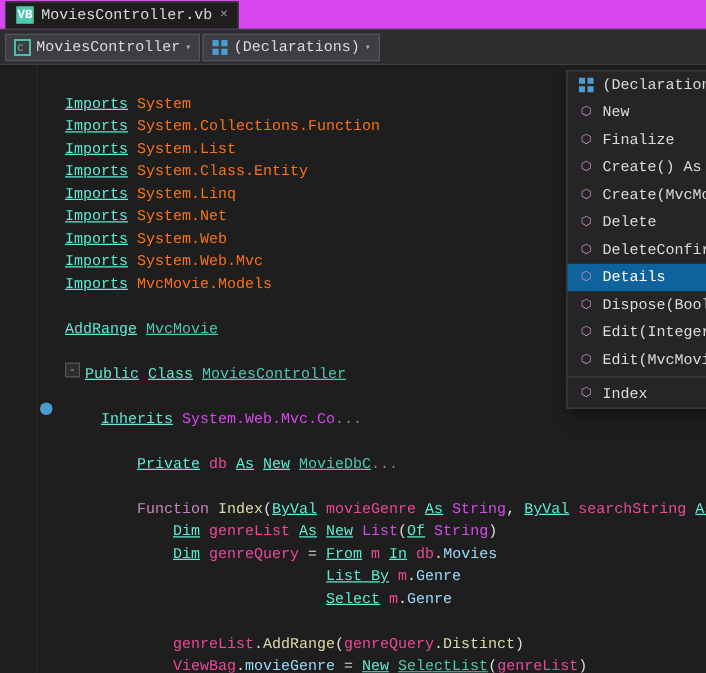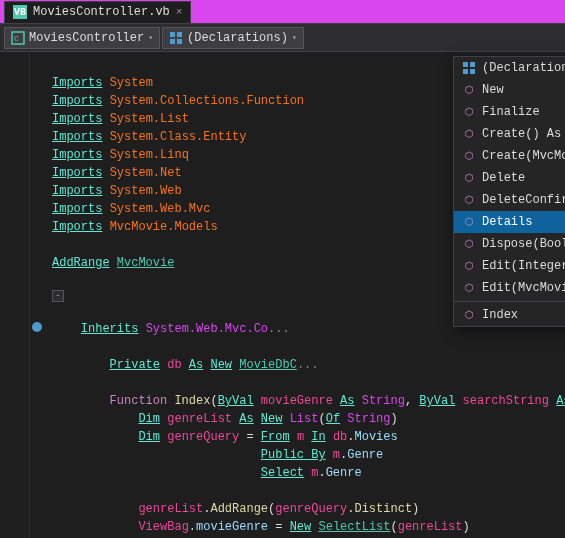--- a/index.html
+++ b/index.html
@@ -315,29 +315,29 @@
 <span class="kw">Imports</span> <span class="ns">System.Collections.Function</span>
 <span class="kw">Imports</span> <span class="ns">System.List</span>
 <span class="kw">Imports</span> <span class="ns">System.Class.Entity</span>
 <span class="kw">Imports</span> <span class="ns">System.Linq</span>
 <span class="kw">Imports</span> <span class="ns">System.Net</span>
 <span class="kw">Imports</span> <span class="ns">System.Web</span>
 <span class="kw">Imports</span> <span class="ns">System.Web.Mvc</span>
 <span class="kw">Imports</span> <span class="ns">MvcMovie.Models</span>
 
 <span class="kw">AddRange</span> <span class="class-name">MvcMovie</span>
-  <div style="display:flex;gap:4px;"><div class="collapse-btn">-</div></div>
+  <div style="display:flex;gap:4px;"><div class="collapse-btn">-</div><span><span class="kw">Public</span> <span class="kw">Class</span> <span class="class-name">MoviesController</span></span></div>
     <span class="kw">Inherits</span> <span class="type">System.Web.Mvc.Co</span><span style="color:#858585">...</span>
 
         <span class="kw">Private</span> <span class="ident">db</span> <span class="kw">As</span> <span class="kw">New</span> <span class="class-name">MovieDbC</span><span style="color:#858585">...</span>
 
         <span class="kw2">Function</span> <span class="func">Index</span>(<span class="kw">ByVal</span> <span class="ident">movieGenre</span> <span class="kw">As</span> <span class="type">String</span>, <span class="kw">ByVal</span> <span class="ident">searchString</span> <span class="kw">As</span>
             <span class="kw">Dim</span> <span class="ident">genreList</span> <span class="kw">As</span> <span class="kw">New</span> <span class="type">List</span>(<span class="kw">Of</span> <span class="type">String</span>)
             <span class="kw">Dim</span> <span class="ident">genreQuery</span> = <span class="kw">From</span> <span class="ident">m</span> <span class="kw">In</span> <span class="ident">db</span>.<span class="prop">Movies</span>
-                             <span class="kw">Public By</span> <span class="ident">m</span>.<span class="prop">Genre</span>
+                             <span class="kw">List By</span> <span class="ident">m</span>.<span class="prop">Genre</span>
                              <span class="kw">Select</span> <span class="ident">m</span>.<span class="prop">Genre</span>
 
             <span class="ident">genreList</span>.<span class="func">AddRange</span>(<span class="ident">genreQuery</span>.<span class="func">Distinct</span>)
             <span class="ident">ViewBag</span>.<span class="prop">movieGenre</span> = <span class="kw">New</span> <span class="class-name">SelectList</span>(<span class="ident">genreList</span>)
 
               =    .
                            
 
               .() 
                  = .(() 

